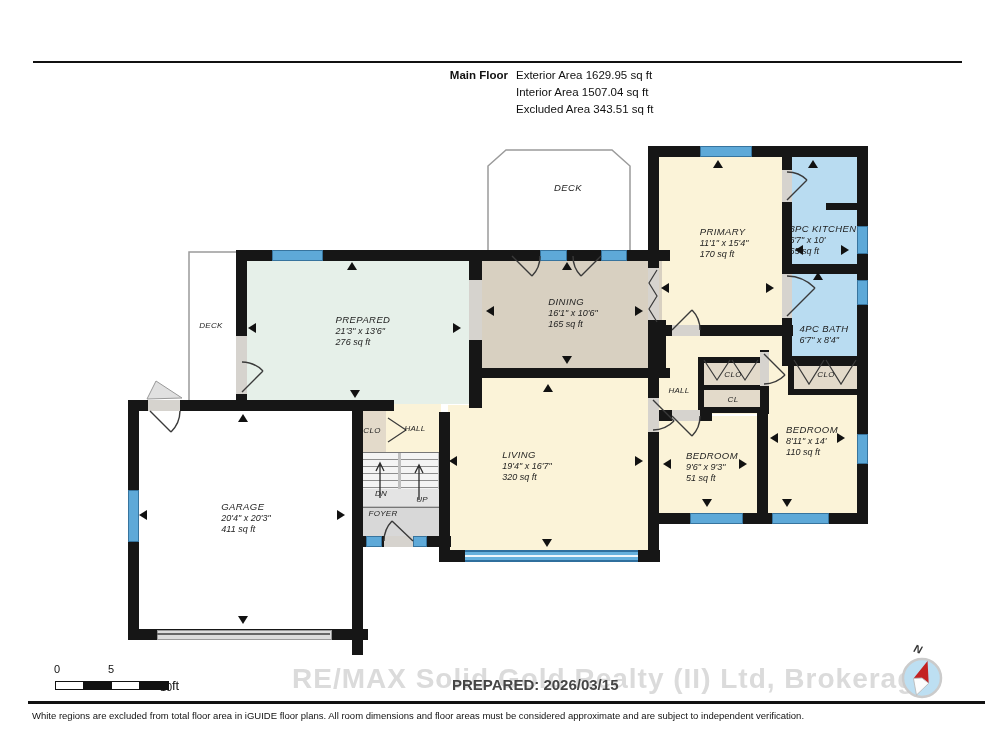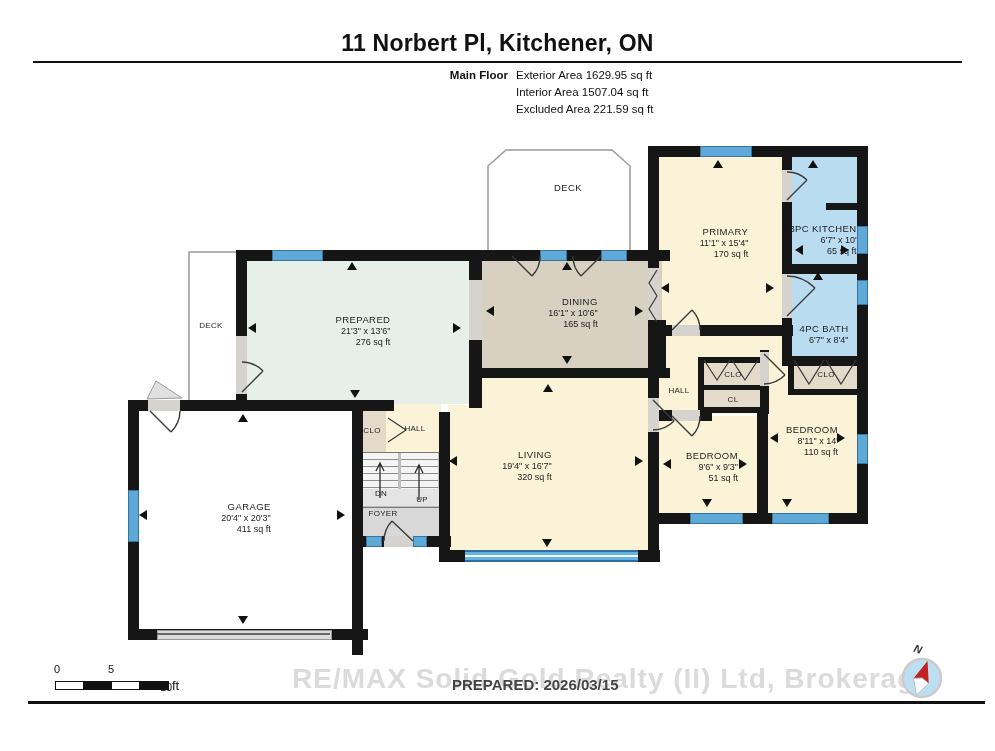--- a/index.html
+++ b/index.html
@@ -19,22 +19,22 @@
   .tan2{background:#E3DACA;} .blue{background:#B9DCF1;} .gray{background:#D8D8D8;}
   .wall{position:absolute;background:#161616;}
   .win{position:absolute;background:#5EA9D8;box-shadow:inset 0 0 0 1px #37749E;}
   .win-big{background:linear-gradient(180deg,#2F6F9D 0 2px,#66B1DD 2px 5px,#EFF7FC 5px 7px,#66B1DD 7px 10px,#2F6F9D 10px 12px);box-shadow:none;}
   .door{position:absolute;background:#D6D3CE;}
   .gdoor{position:absolute;background:#DCDCDC;border:1px solid #9a9a9a;}
   .stairs{position:absolute;background:#BFBFBF;border:1px solid #777;}
   .flight{position:absolute;top:0;height:36px;background:repeating-linear-gradient(180deg,#F4F4F4 0 6px,#8E8E8E 6px 7px);}
   .stairlow{position:absolute;top:36px;height:17px;left:0;width:78px;background:#E4E4E4;}
   
-  .rlabel{position:absolute;transform:translate(-50%,-50%);text-align:right;white-space:nowrap;
-          color:#1d1d1d;line-height:11.5px;font-size:9px;z-index:6;}
+  .rlabel{position:absolute;transform:translate(-50%,-50%);text-align:left;white-space:nowrap;
+          color:#1d1d1d;line-height:11.5px;font-size:9px;z-index:6;font-style:italic;}
   .rl-name{font-size:9.5px;letter-spacing:.4px;}
   .sm{font-size:8px;letter-spacing:.3px;}
   
   .dta{position:absolute;width:0;height:0;z-index:6;}
   .a-up{border-left:5px solid transparent;border-right:5px solid transparent;border-bottom:8px solid #111;}
   .a-dn{border-left:5px solid transparent;border-right:5px solid transparent;border-top:8px solid #111;}
   .a-lf{border-top:5px solid transparent;border-bottom:5px solid transparent;border-right:8px solid #111;}
   .a-rt{border-top:5px solid transparent;border-bottom:5px solid transparent;border-left:8px solid #111;}
   .ovl{position:absolute;left:0;top:0;z-index:5;pointer-events:none;}
   .under{z-index:0;}
@@ -48,26 +48,25 @@
   .frule{position:absolute;left:28px;top:701px;width:957px;height:2.5px;background:#111;}
   .disclaimer{position:absolute;left:32px;top:710px;width:930px;font-size:9.5px;color:#111;}
   .nlabel{position:absolute;left:914px;top:643px;font-size:11px;font-style:italic;font-weight:bold;
           color:#333;transform:rotate(18deg);z-index:6;}
 </style>
 </head>
 <body>
 
 <div class="canvas">
 
-  <div class="title">11 Norbert Pl, Kitchener, ON</div>
   <div class="hrule"></div>
   <div class="floorlbl">Main Floor</div>
   <div class="statline" style="top:69px">Exterior Area 1629.95 sq ft</div>
   <div class="statline" style="top:86px">Interior Area 1507.04 sq ft</div>
-  <div class="statline" style="top:103px">Excluded Area 221.59 sq ft</div>
+  <div class="statline" style="top:103px">Excluded Area 343.51 sq ft</div>
 
   <svg class="ovl under" width="995" height="751">
     <polygon points="488,166 506,150 612,150 630,166 630,252 488,252" fill="#ffffff" stroke="#9B9B9B" stroke-width="1.5"></polygon>
     <rect x="189" y="252" width="50" height="152" fill="#ffffff" stroke="#9B9B9B" stroke-width="1.5"></rect>
     <polygon points="147,399 156,381 182,398" fill="#E0E0E0" stroke="#999" stroke-width="1"></polygon>
   </svg>
 
   <div class="fill cream" style="left:658px;top:152px;width:128px;height:178px"></div>
   <div class="fill cream" style="left:658px;top:330px;width:130px;height:84px"></div>
   <div class="fill cream" style="left:766px;top:330px;width:26px;height:28px"></div>
@@ -318,14 +317,15 @@
   <svg class="ovl" style="left:896px;top:650px;z-index:6" width="52" height="52">
     <circle cx="26" cy="28" r="19" fill="#BDDFF2" stroke="#CBCBCB" stroke-width="2.5"></circle>
     <g transform="rotate(18 26 28)">
       <polygon points="26,10 18,31 26,28 34,31" fill="#C32222"></polygon>
       <polygon points="26,46 18,31 26,28 34,31" fill="#FDFDFD" stroke="#B9B9B9" stroke-width="0.8"></polygon>
     </g>
   </svg>
   <div class="nlabel">N</div>
 
   <div class="frule"></div>
+  <div class="disclaimer">White regions are excluded from total floor area in iGUIDE floor plans. All room dimensions and floor areas must be considered approximate and are subject to independent verification.</div>
 
 </div>
 
 </body></html>

